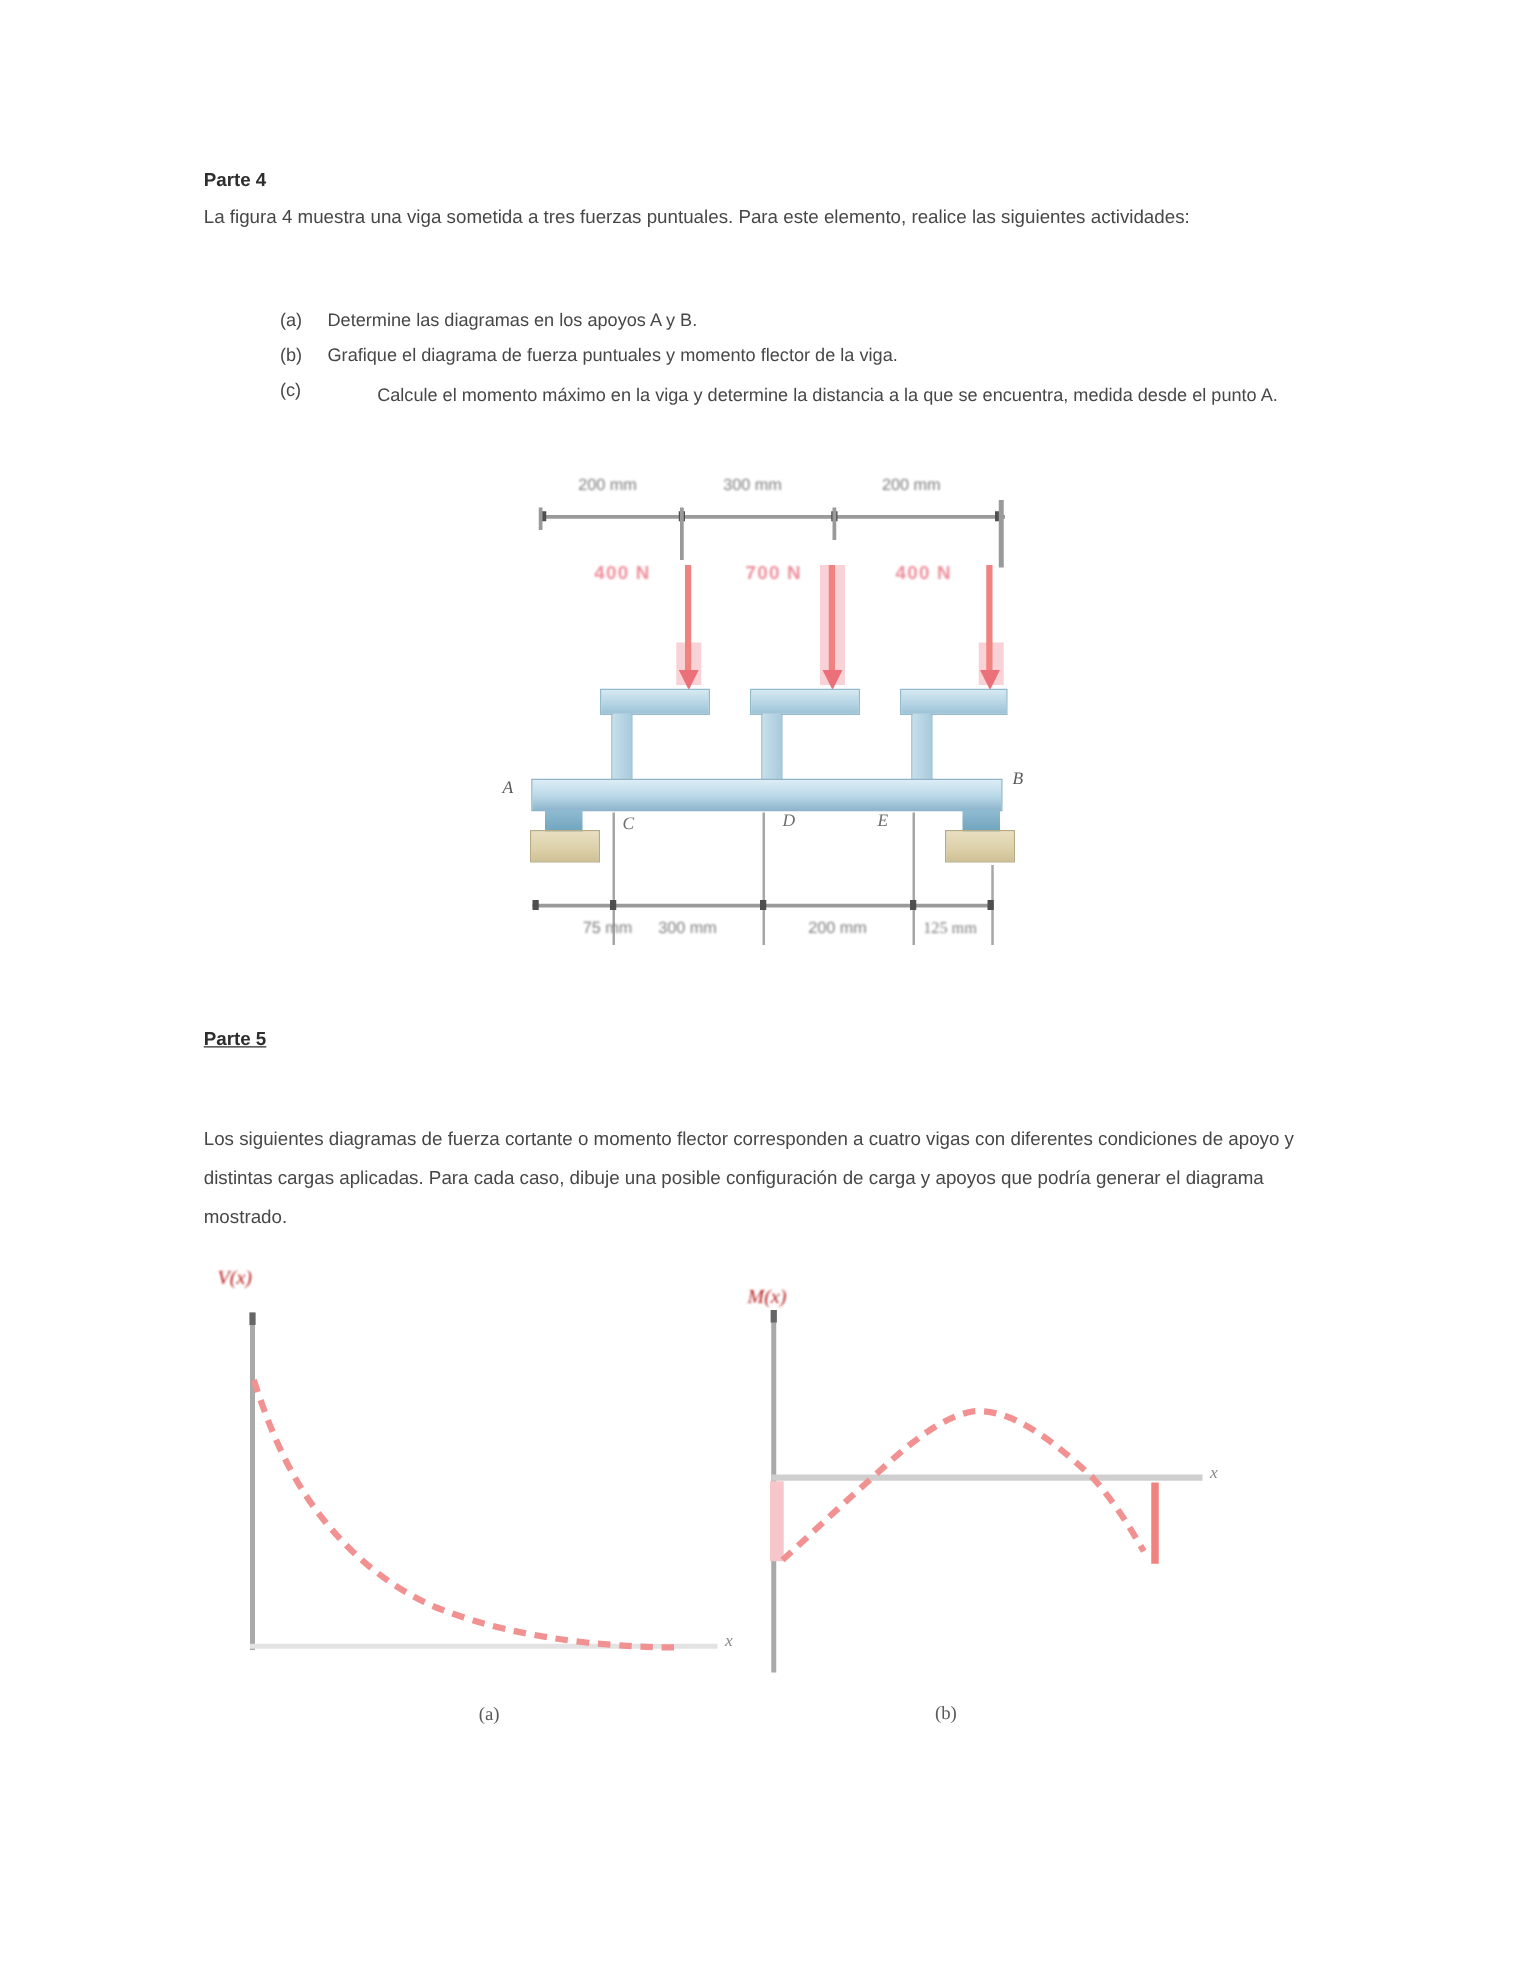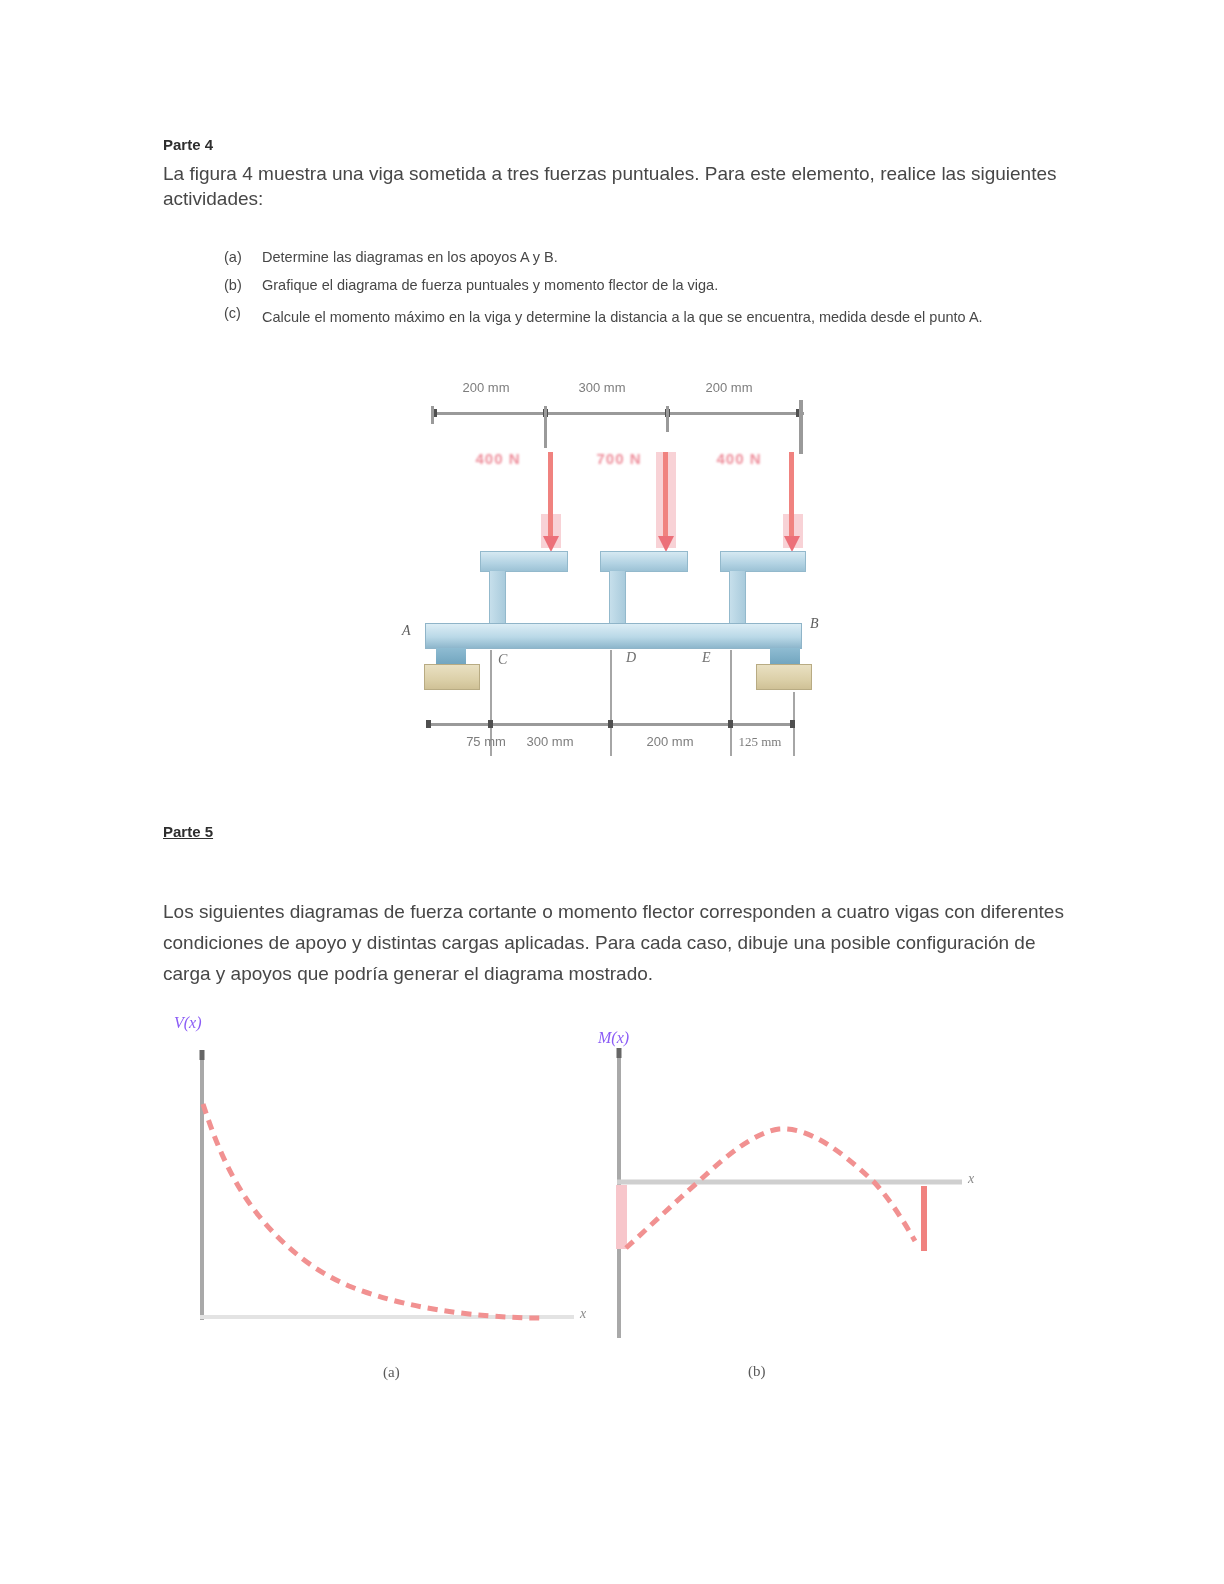--- a/index.html
+++ b/index.html
@@ -1,21 +1,21 @@
 <!DOCTYPE html>
 <html><head>
 <meta charset="utf-8">
 <style>
   * { margin:0; padding:0; box-sizing:border-box; }
   html,body { background:#ffffff; }
   .page { position:relative; width:1224px; height:1584px; background:#ffffff; overflow:hidden;
           font-family:"Liberation Sans", sans-serif; }
   .scantext { color:#474747; filter:blur(0.6px); }
   .h-title { position:absolute; font-weight:bold; font-size:15px; color:#2e2e2e; filter:blur(0.5px); }
-  .para { position:absolute; font-size:19px; line-height:25px; }
+  .para { position:absolute; font-size:15px; line-height:25px; }
   .list { position:absolute; font-size:14.5px; }
   .list-item { display:flex; margin-bottom:9px; line-height:19px; }
   .list-marker { width:38px; flex:0 0 38px; }
   .list-text { width:790px; }
 
   
   .fig { position:absolute; left:398px; top:376px; width:450px; height:395px; }
   .dim-label { position:absolute; font-size:13px; color:#7d7d7d; filter:blur(0.7px); white-space:nowrap; transform:translateX(-50%); }
   .dim-line-h { position:absolute; background:#9a9a9a; height:3px; }
   .dim-tick { position:absolute; width:5px; height:8px; background:#4f4f4f; }
@@ -38,21 +38,21 @@
                     font-family:"Liberation Serif", serif; filter:blur(0.6px); }
   .point-label { position:absolute; font-size:14px; font-style:italic; color:#6f6f6f;
                  font-family:"Liberation Serif", serif; filter:blur(0.6px); }
   .support-seat { position:absolute; height:18px; background:linear-gradient(180deg,#8fbcd2,#6fa3bd); top:272px; width:30px; }
   .support-base { position:absolute; height:26px; top:288px; width:56px;
                   background:linear-gradient(180deg,#e9e0c2 0%,#dcd0a9 60%,#cfc196 100%);
                   border:1px solid #b8ab83; }
 
   
   .chart { position:absolute; }
-  .axis-label { position:absolute; font-size:16px; font-style:italic; color:#8b5cf6;
+  .axis-label { position:absolute; font-size:16px; font-style:italic; color:#b91c1c;
                 font-family:"Liberation Serif", serif; filter:blur(0.7px); white-space:nowrap; }
   .x-label { position:absolute; font-size:14px; font-style:italic; color:#8a8a8a;
              font-family:"Liberation Serif", serif; filter:blur(0.6px); }
   .caption { position:absolute; font-size:15px; color:#5a5a5a; font-family:"Liberation Serif", serif;
              filter:blur(0.6px); }
   svg { position:absolute; left:0; top:0; overflow:visible; }
 </style>
 </head>
 <body>
 
@@ -66,21 +66,21 @@
     <div class="list-item">
       <div class="list-marker">(a)</div>
       <div class="list-text">Determine las diagramas en los apoyos A y B.</div>
     </div>
     <div class="list-item">
       <div class="list-marker">(b)</div>
       <div class="list-text">Grafique el diagrama de fuerza puntuales y momento flector de la viga.</div>
     </div>
     <div class="list-item">
       <div class="list-marker">(c)</div>
-      <div class="list-text" style="width:800px; line-height:27px;">Calcule el momento máximo en la viga y determine la distancia a la que se encuentra, medida desde el punto A.</div>
+      <div class="list-text" style="width:800px; line-height:27px;text-align:center;">Calcule el momento máximo en la viga y determine la distancia a la que se encuentra, medida desde el punto A.</div>
     </div>
   </div>
 
   <div class="fig">
 
     <div class="dim-label" style="left:88px; top:4px;">200 mm</div>
     <div class="dim-label" style="left:204px; top:4px;">300 mm</div>
     <div class="dim-label" style="left:331px; top:4px;">200 mm</div>
 
     <div class="dim-line-h" style="left:34px; top:36px; width:372px;"></div>

